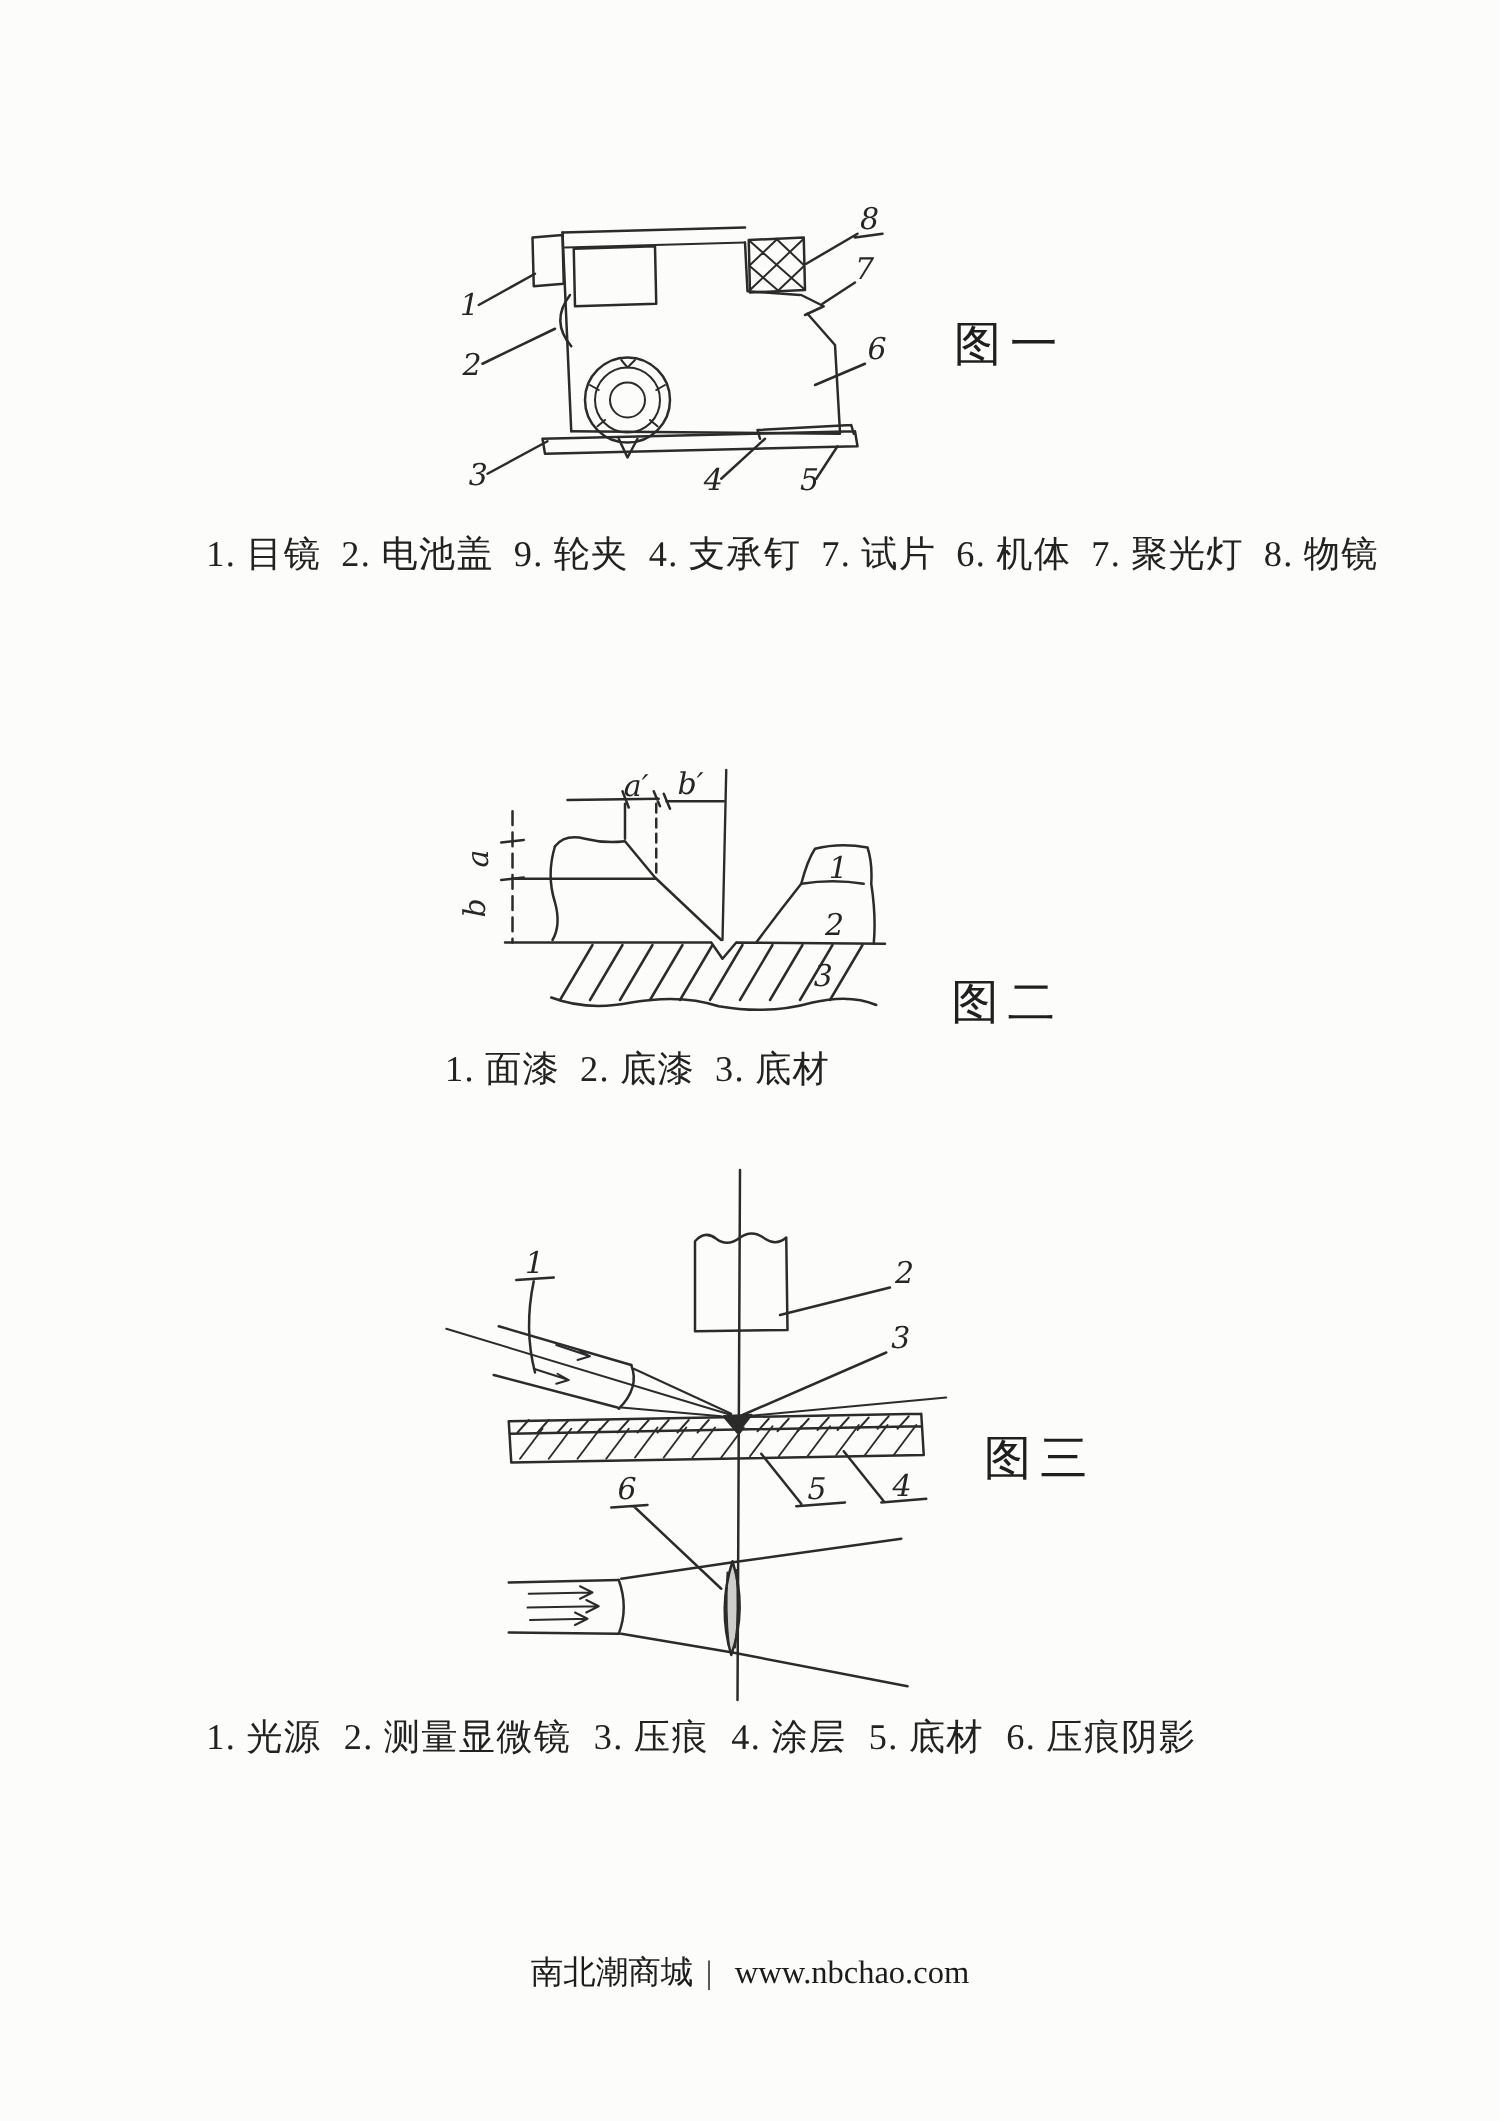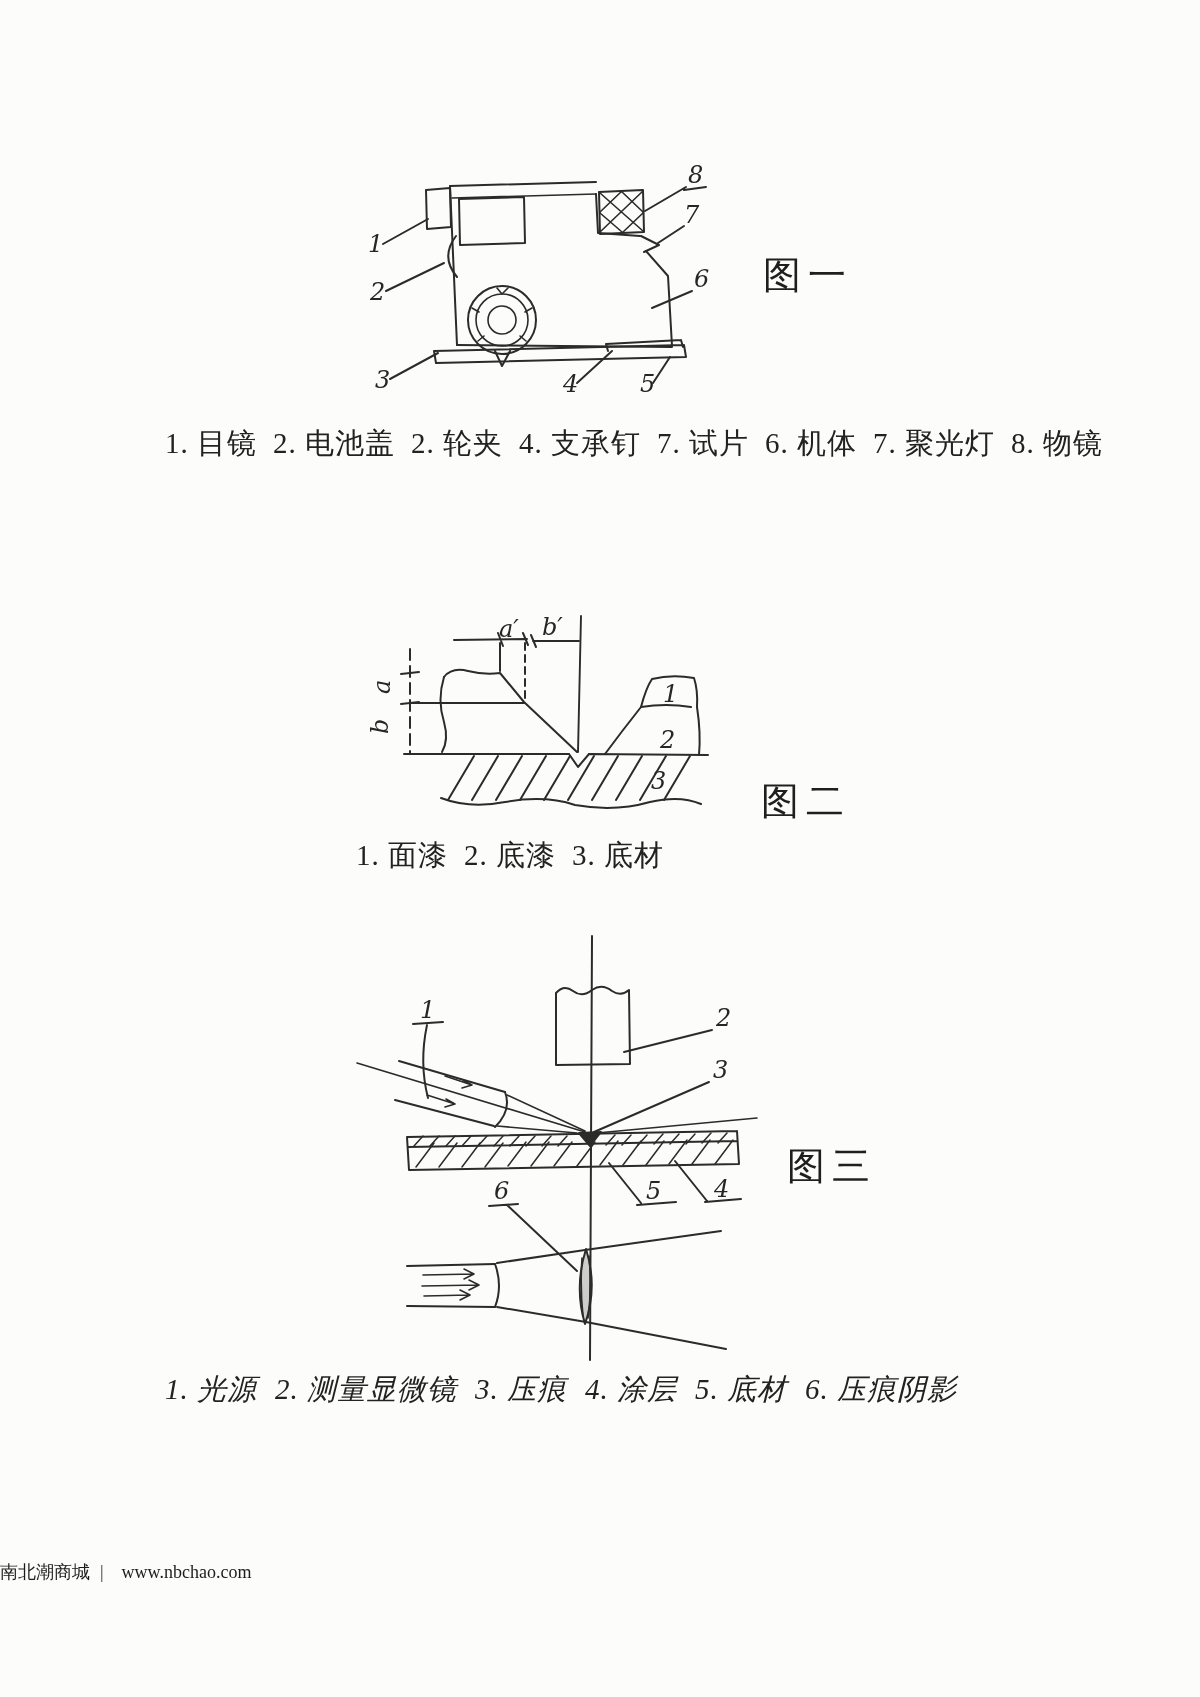--- a/index.html
+++ b/index.html
@@ -22,24 +22,24 @@
   }
   .figlabel{
     position:absolute;font-size:38px;letter-spacing:7px;color:#1f1f1f;
     font-family:"Liberation Serif", serif;white-space:nowrap;
   }
   .caption{
     position:absolute;font-size:29px;color:#222;white-space:nowrap;
     font-family:"Liberation Serif", serif;letter-spacing:1px;
   }
   .caption span{margin-right:16px;}
-  .caption.c3 span{margin-right:18px;font-style:italic;}
+  .caption.c3 span{margin-right:18px;}
   .footer{
-    position:absolute;left:0;right:0;top:1560px;
-    font-size:18px;color:#1c1c1c;font-family:"Liberation Serif", serif;
+    position:absolute;left:0;right:0;top:1560px;text-align:center;
+    font-size:26px;color:#1c1c1c;font-family:"Liberation Serif", serif;
   }
   .footer .sep{margin:0 18px 0 10px;color:#333;}
 </style>
 </head>
 <body>
 
 <div class="page">
 
   <svg class="fig" style="left:330px;top:130px" width="520" height="275" viewBox="330 130 520 275">
     <g>
@@ -89,21 +89,21 @@
     <text x="370" y="300">2</text>
     <text x="375" y="388">3</text>
     <text x="563" y="392">4</text>
     <text x="640" y="392">5</text>
     <text x="694" y="287">6</text>
     <text x="684" y="223">7</text>
     <text x="688" y="183">8</text>
   </svg>
   <div class="figlabel" style="left:763px;top:250px">图一</div>
   <div class="caption" style="left:165px;top:424px">
-    <span>1. 目镜</span><span>2. 电池盖</span><span>2. 轮夹</span><span>4. 支承钉</span><span>7. 试片</span><span>6. 机体</span><span>7. 聚光灯</span><span>8. 物镜</span>
+    <span>1. 目镜</span><span>2. 电池盖</span><span>9. 轮夹</span><span>4. 支承钉</span><span>7. 试片</span><span>6. 机体</span><span>7. 聚光灯</span><span>8. 物镜</span>
   </div>
 
   <svg class="fig" style="left:330px;top:555px" width="520" height="260" viewBox="330 555 520 260">
     <g class="thin">
 
       <path d="M454,640 L527,639 M498,633 L503,646 M523,633 L528,645"></path>
 
       <path d="M533,641 L579,641 M531,635 L536,647"></path>
 
       <path d="M500,643 L500,671"></path>

